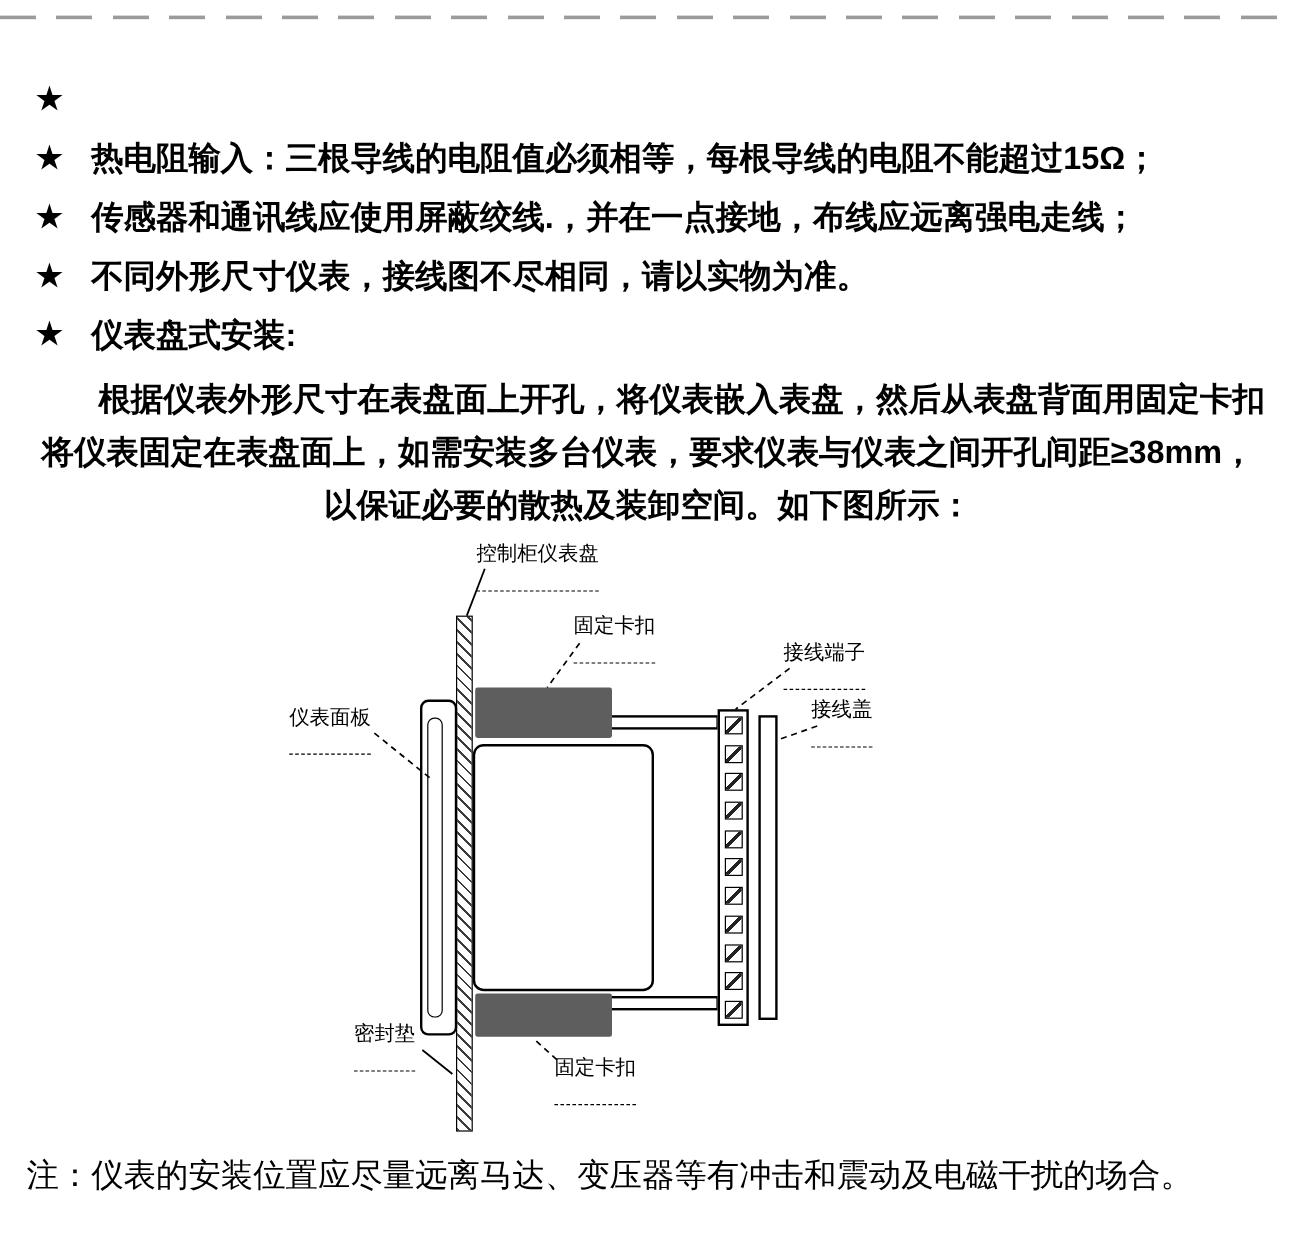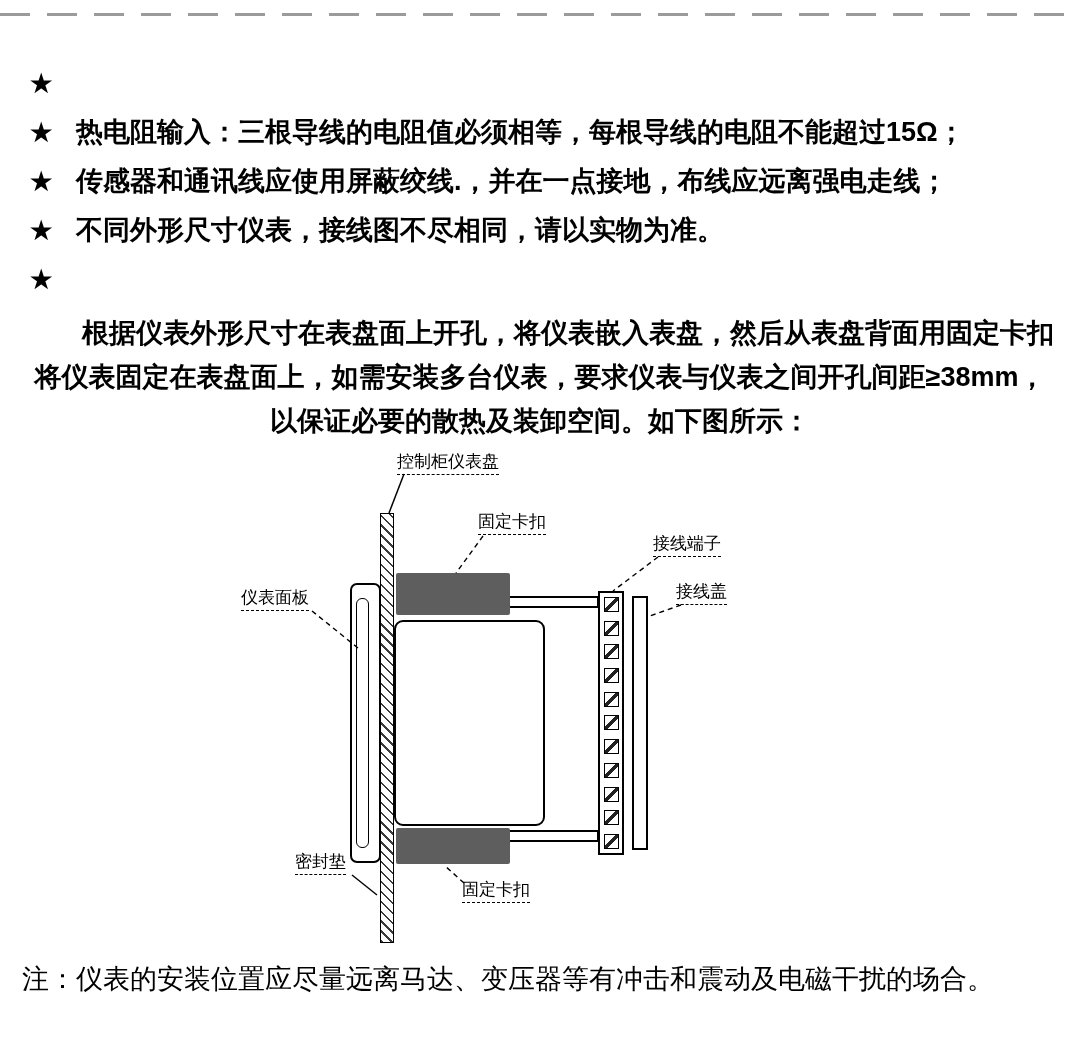--- a/index.html
+++ b/index.html
@@ -52,21 +52,21 @@
   .para div { white-space: nowrap; }
   .para .indent { text-indent: 56px; }
 
   
   .diagram { position: relative; height: 512px; margin-top: 0; }
 
   .dlabel {
     position: absolute;
     font-size: 17px;
     line-height: 20px;
-    padding-bottom: 2px;
+    padding-bottom: 20px;
     border-bottom: 1.6px dashed #000;
     white-space: nowrap;
     z-index: 6;
   }
 
   .shape { position: absolute; box-sizing: border-box; }
 
   .panel-bar {
     left: 380px; top: 70px; width: 14px; height: 430px;
     border: 1.6px solid #000;
@@ -147,20 +147,21 @@
       <div class="bullet">
         <span class="star">★</span>
         <span>传感器和通讯线应使用屏蔽绞线.，并在一点接地，布线应远离强电走线；</span>
       </div>
       <div class="bullet">
         <span class="star">★</span>
         <span>不同外形尺寸仪表，接线图不尽相同，请以实物为准。</span>
       </div>
       <div class="bullet">
         <span class="star">★</span>
+        <span>仪表盘式安装:</span>
       </div>
     </div>
 
     <div class="para">
       <div class="indent">根据仪表外形尺寸在表盘面上开孔，将仪表嵌入表盘，然后从表盘背面用固定卡扣</div>
       <div>将仪表固定在表盘面上，如需安装多台仪表，要求仪表与仪表之间开孔间距≥38mm，</div>
       <div>以保证必要的散热及装卸空间。如下图所示：</div>
     </div>
 
   </div>

